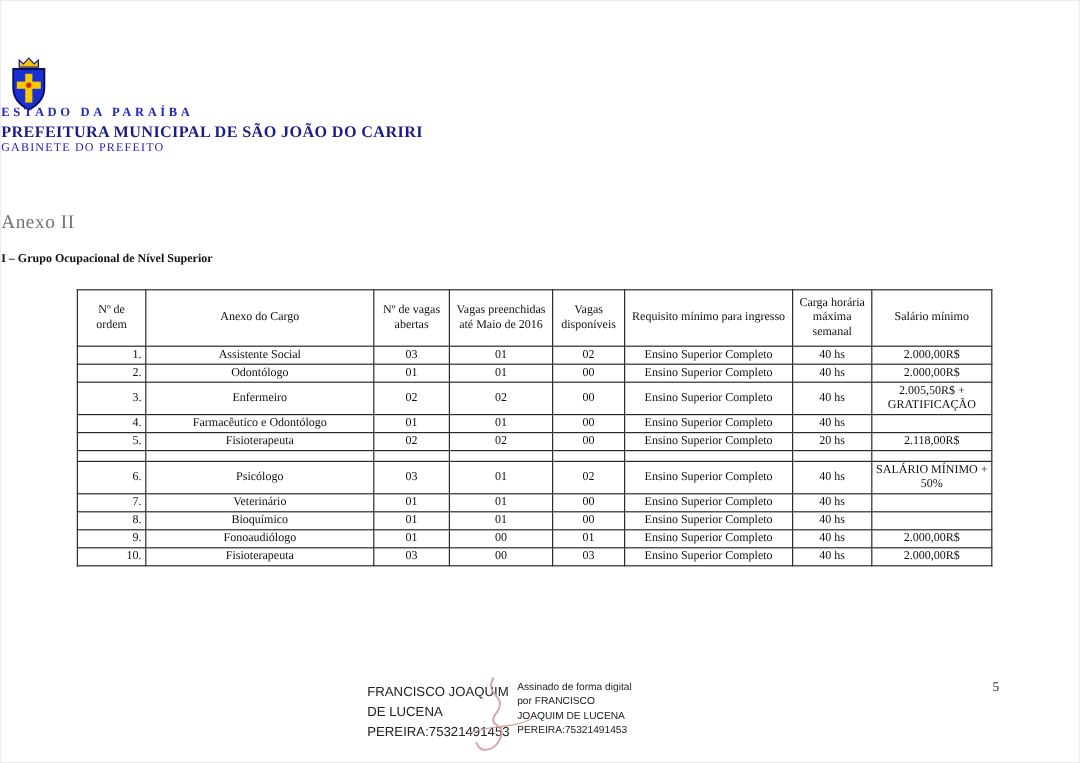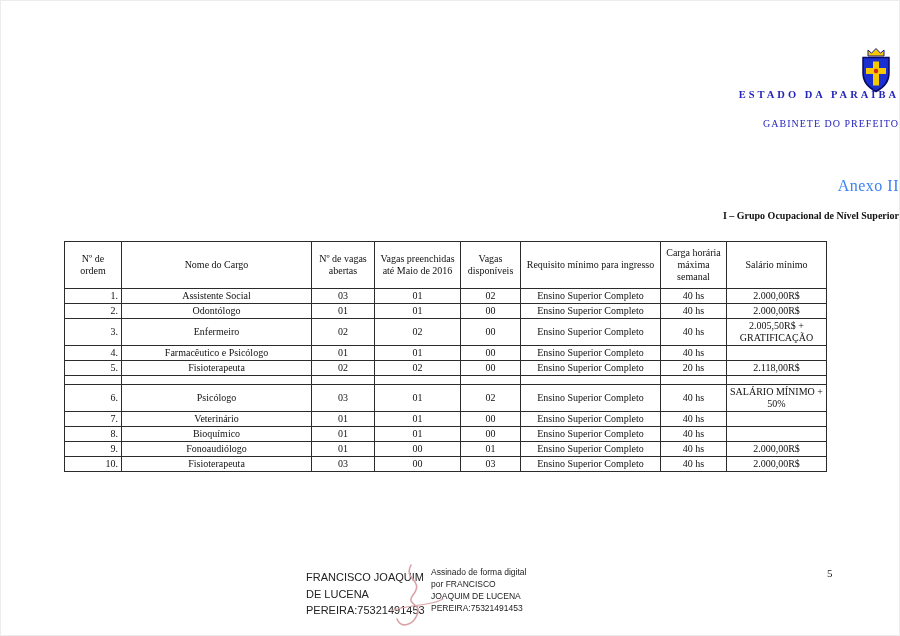--- a/index.html
+++ b/index.html
@@ -1,24 +1,24 @@
 <!DOCTYPE html>
 <html lang="pt"><head>
 <meta charset="utf-8">
 <style>
   html,body{margin:0;padding:0;background:#fff;}
   .page{position:relative;width:900px;height:636px;background:#ffffff;
         font-family:"Liberation Serif",serif;color:#141414;overflow:hidden;
         border:1px solid #ececec;box-sizing:border-box;}
-  .abs-center{position:absolute;left:0;right:0;text-align:right;}
+  .abs-center{position:absolute;left:0;right:0;text-align:left;}
   .crest{top:46px;}
   .hdr-state{top:88px;font-size:10.5px;font-weight:bold;letter-spacing:3px;color:#2525bb;}
   .hdr-muni{top:101px;font-size:13.5px;font-weight:bold;color:#1c1c86;letter-spacing:0.3px;}
   .hdr-office{top:117px;font-size:10px;font-weight:normal;letter-spacing:1px;color:#2525bb;}
-  .doc-title{top:176px;font-size:16px;letter-spacing:0.5px;color:#3b82f6;}
+  .doc-title{top:176px;font-size:16px;letter-spacing:0.5px;color:#737373;}
   .doc-subtitle{top:209px;font-size:10px;font-weight:bold;color:#111;}
 
   .main-table{position:absolute;top:240px;left:63px;border-collapse:collapse;
               table-layout:fixed;font-size:10px;color:#111;}
   .main-table td,.main-table th{border:1px solid #2b2b2b;padding:1px 3px;line-height:1.2;
               overflow:hidden;vertical-align:middle;}
   .main-table th{font-weight:normal;text-align:center;height:44px;}
   .c-ord{text-align:right;padding-right:5px;}
   .c-cargo{text-align:center;padding-left:4px;}
   .c-num,.c-req,.c-sal{text-align:center;}
@@ -45,40 +45,41 @@
     <svg width="46" height="46" viewBox="0 0 46 46">
       <path d="M15 9 L15 3 L18.5 6.2 L23 1.5 L27.5 6.2 L31 3 L31 9 Z" fill="#f6c800" stroke="#1c1c86" stroke-width="1"></path>
       <path d="M10 10.5 H36 V26 Q36 38 23 44.5 Q10 38 10 26 Z" fill="#1a2fd0" stroke="#0a0a60" stroke-width="1.5"></path>
       <rect x="20" y="14.5" width="6" height="24" fill="#f6c800"></rect>
       <rect x="13" y="21" width="20" height="6" fill="#f6c800"></rect>
       <circle cx="23" cy="24" r="2.2" fill="#d42222"></circle>
     </svg>
   </div>
 
   <div class="abs-center hdr-state">ESTADO DA PARAÍBA</div>
+  <div class="abs-center hdr-muni">PREFEITURA MUNICIPAL DE SÃO JOÃO DO CARIRI</div>
   <div class="abs-center hdr-office">GABINETE DO PREFEITO</div>
 
   <div class="abs-center doc-title">Anexo II</div>
   <div class="abs-center doc-subtitle">I – Grupo Ocupacional de Nível Superior</div>
 
   <table class="main-table">
     <colgroup>
       <col style="width:57px">
         <col style="width:190px">
         <col style="width:63px">
         <col style="width:86px">
       <col style="width:60px">
         <col style="width:140px">
         <col style="width:66px">
         <col style="width:100px">
     </colgroup>
     <tbody>
         <tr>
       <th>Nº de ordem</th>
-      <th>Nome do Cargo</th>
+      <th>Anexo do Cargo</th>
       <th>Nº de vagas abertas</th>
       <th>Vagas preenchidas até Maio de 2016</th>
       <th>Vagas disponíveis</th>
       <th>Requisito mínimo para ingresso</th>
       <th>Carga horária máxima semanal</th>
       <th>Salário mínimo</th>
     </tr>
     <tr>
       <td class="c-ord">1.</td>
       <td class="c-cargo">Assistente Social</td>
@@ -104,21 +105,21 @@
       <td class="c-cargo">Enfermeiro</td>
       <td class="c-num">02</td>
       <td class="c-num">02</td>
       <td class="c-num">00</td>
       <td class="c-req">Ensino Superior Completo</td>
       <td class="c-num">40 hs</td>
       <td class="c-sal">2.005,50R$ + GRATIFICAÇÃO</td>
     </tr>
     <tr>
       <td class="c-ord">4.</td>
-      <td class="c-cargo">Farmacêutico e Psicólogo</td>
+      <td class="c-cargo">Farmacêutico e Odontólogo</td>
       <td class="c-num">01</td>
       <td class="c-num">01</td>
       <td class="c-num">00</td>
       <td class="c-req">Ensino Superior Completo</td>
       <td class="c-num">40 hs</td>
       <td class="c-sal"></td>
     </tr>
     <tr>
       <td class="c-ord">5.</td>
       <td class="c-cargo">Fisioterapeuta</td>

